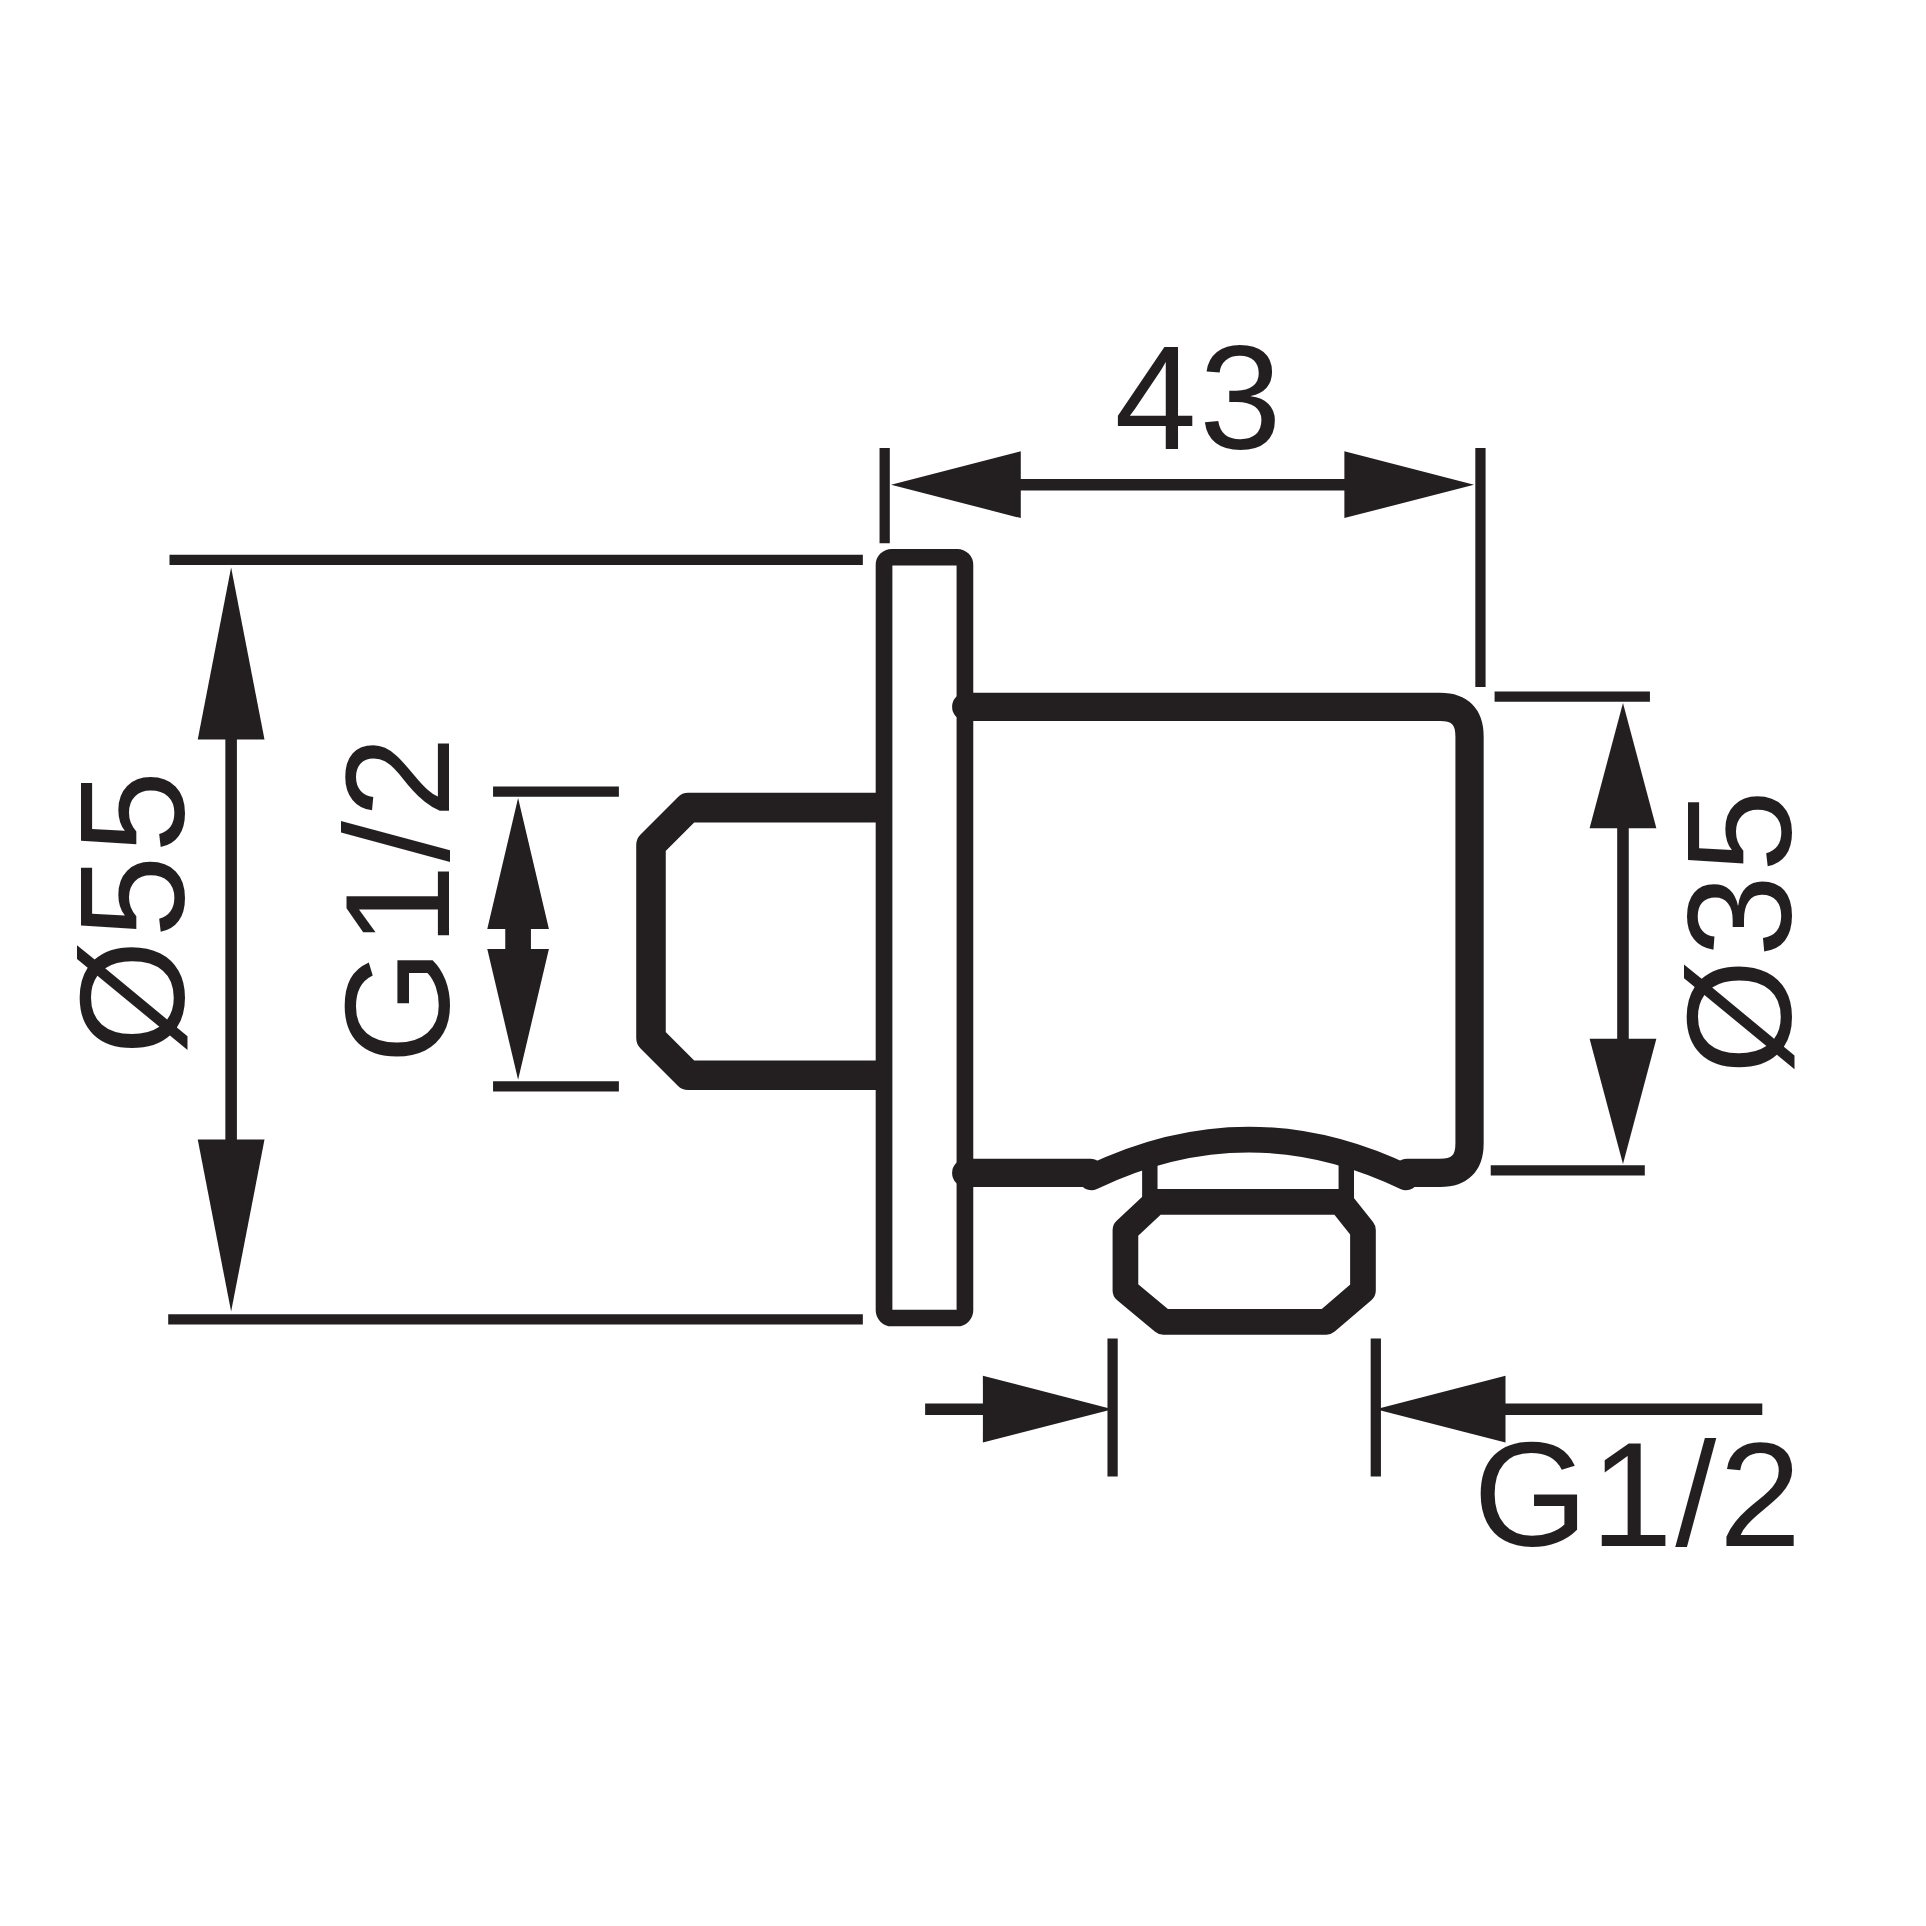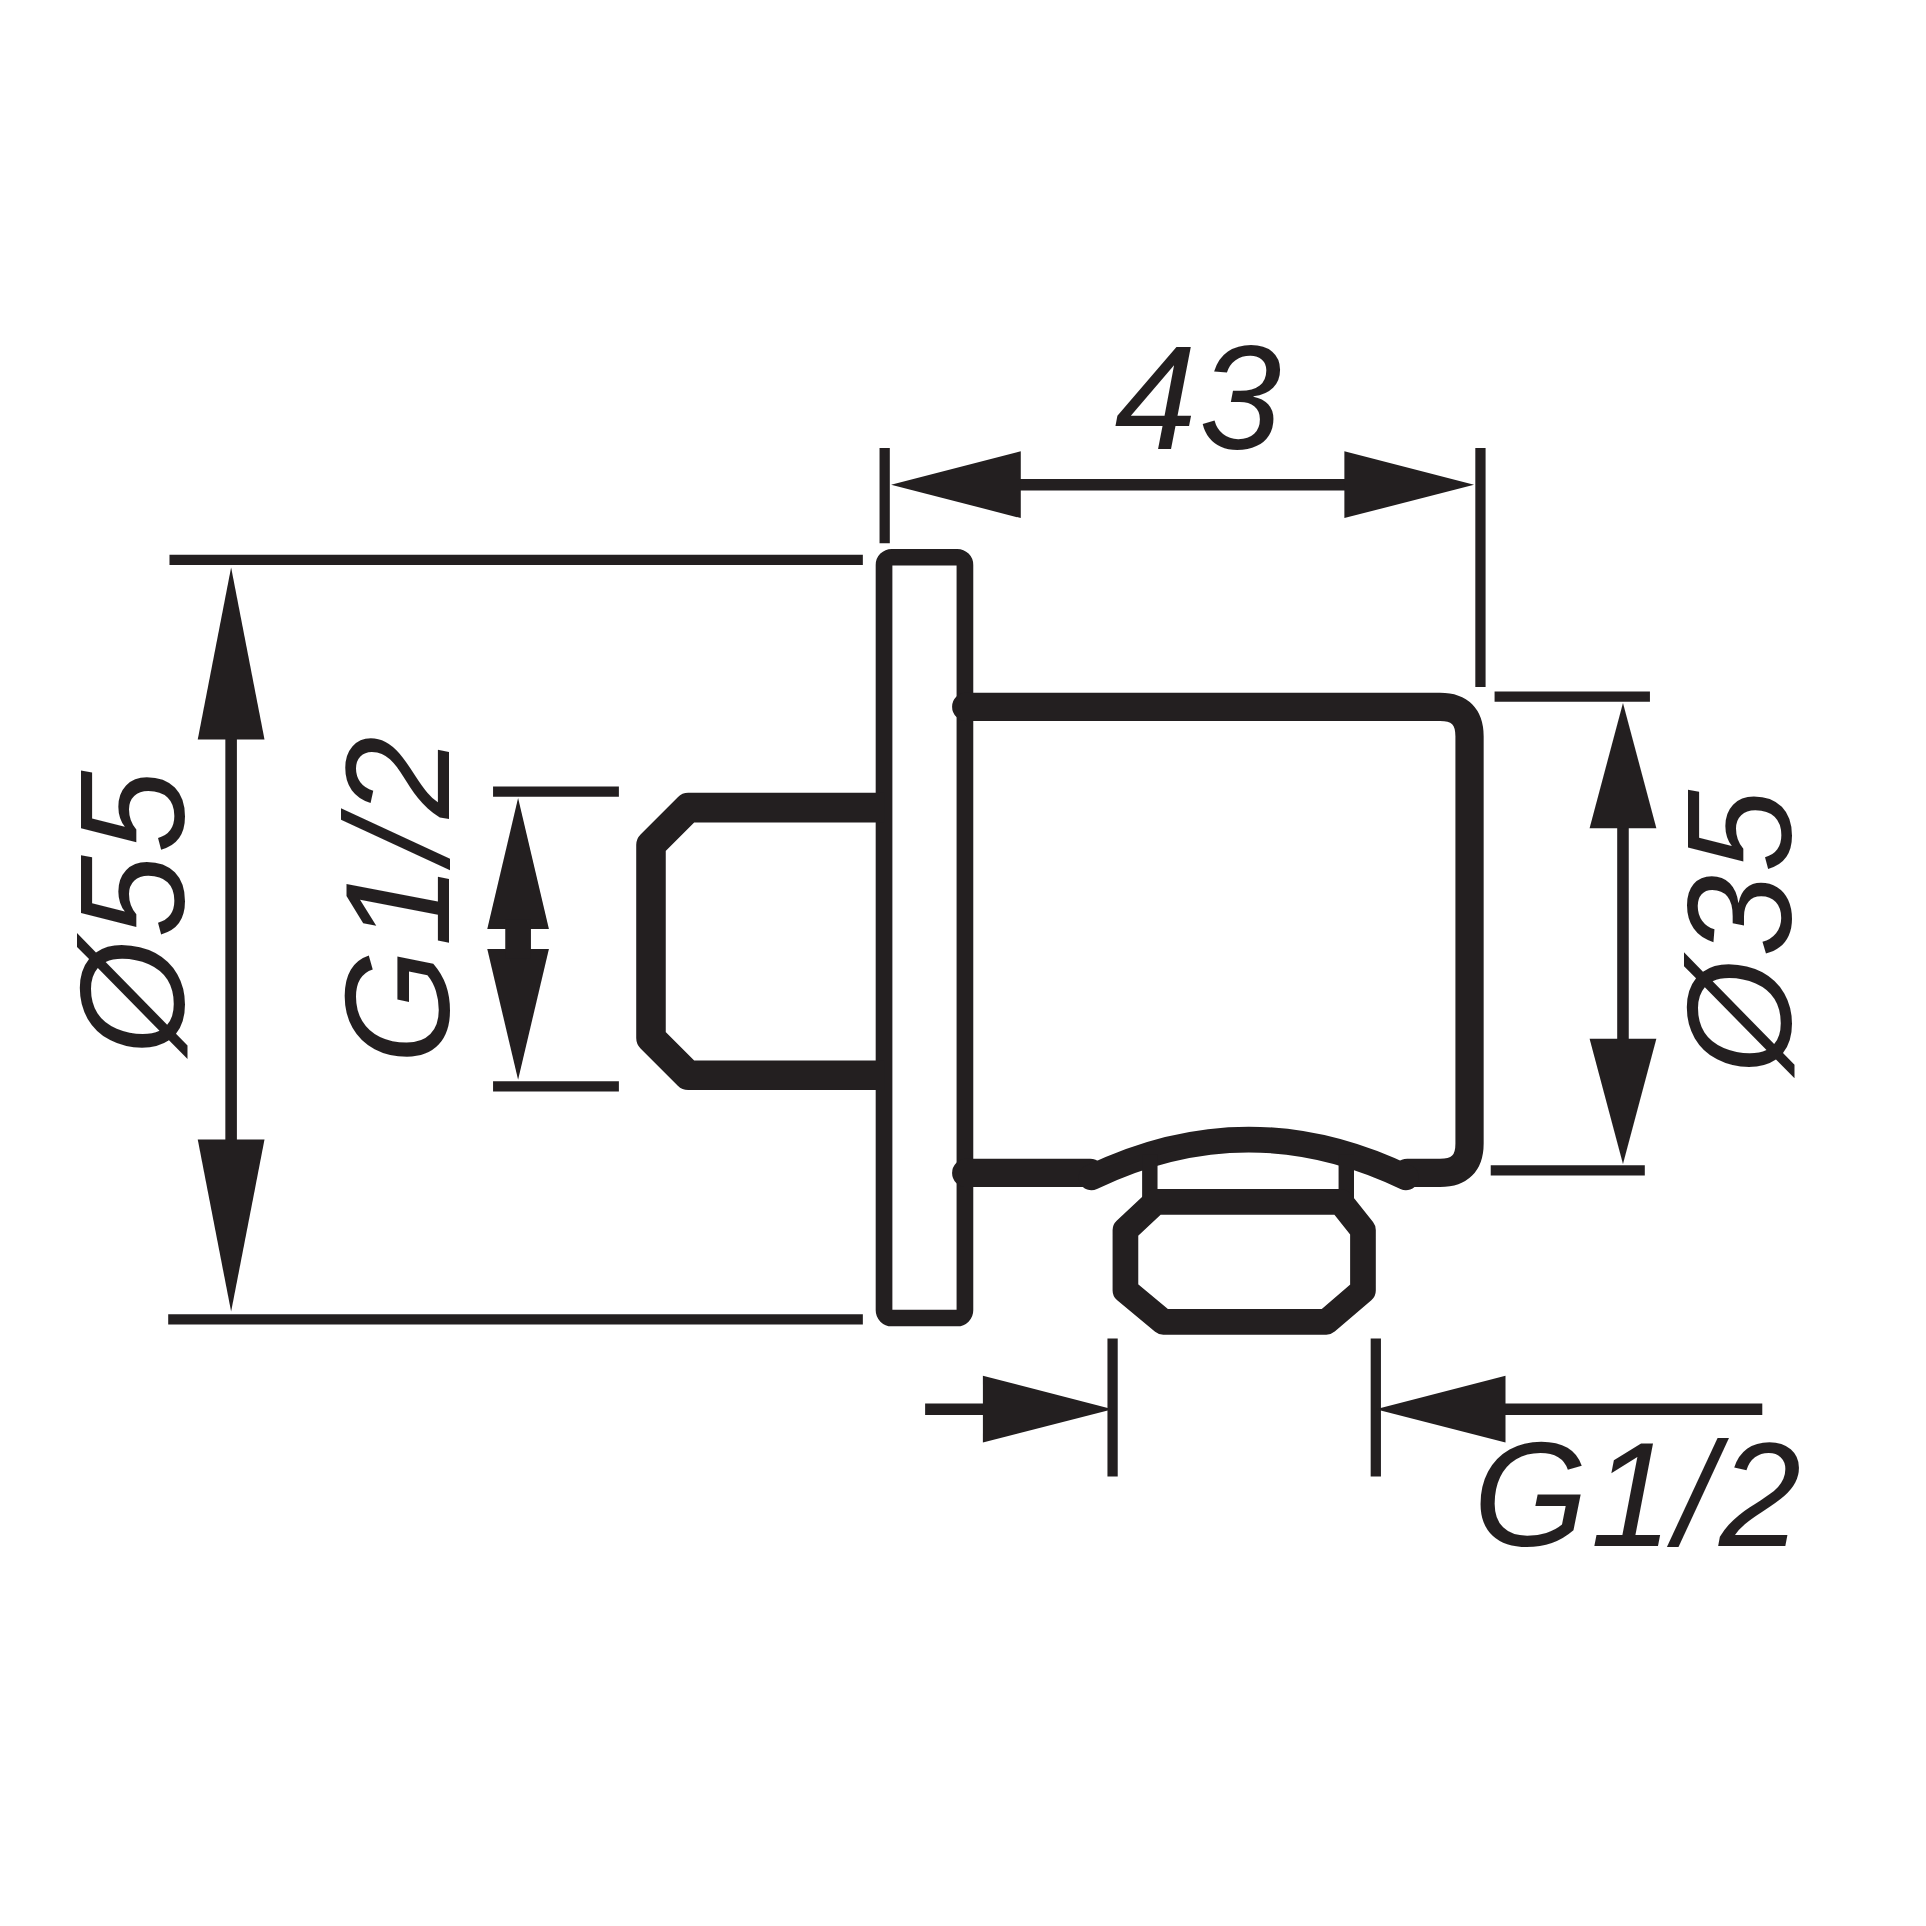--- a/index.html
+++ b/index.html
@@ -8,21 +8,20 @@
     width: 1926px;
     height: 1926px;
     background: #ffffff;
   }
   .canvas {
     position: relative;
     width: 1926px;
     height: 1926px;
     background: #ffffff;
     overflow: hidden;
-    font-style: italic;
   }
   svg.drawing {
     display: block;
     width: 1926px;
     height: 1926px;
     color: #231f20; 
   }
   svg.drawing .outline {
     fill: none;
     stroke: currentColor;

